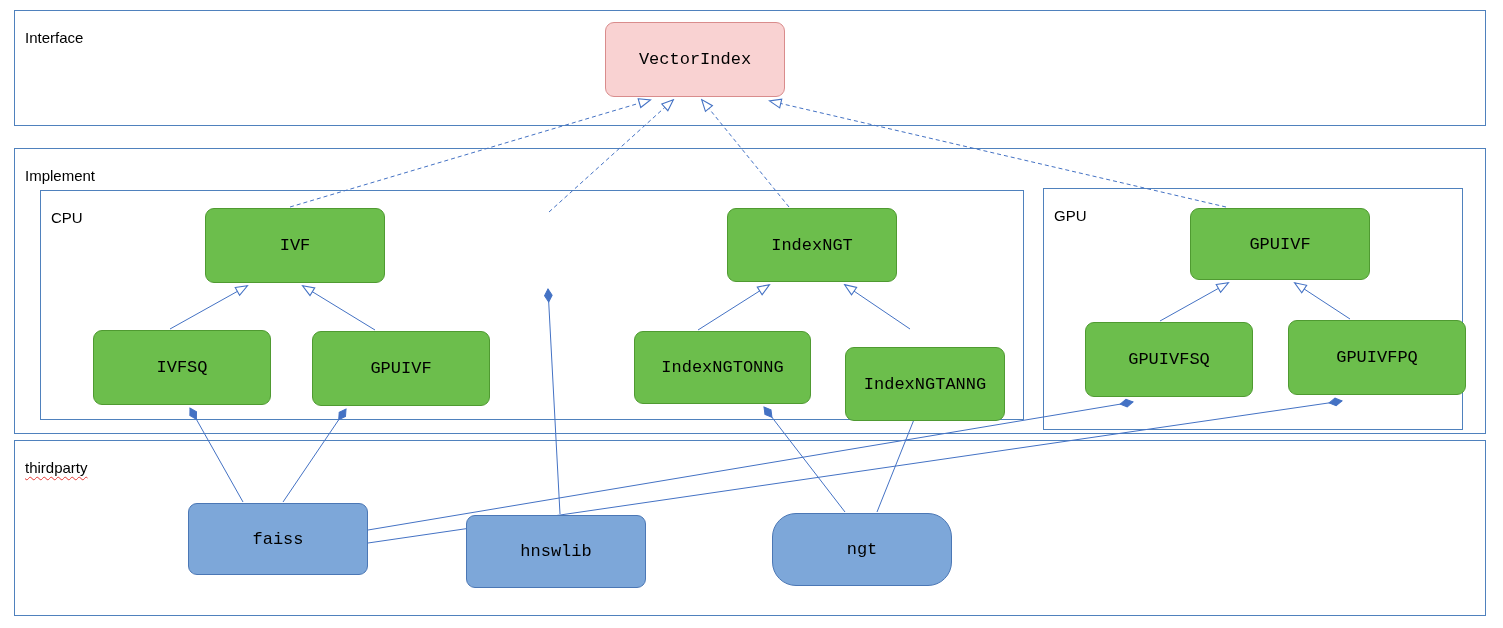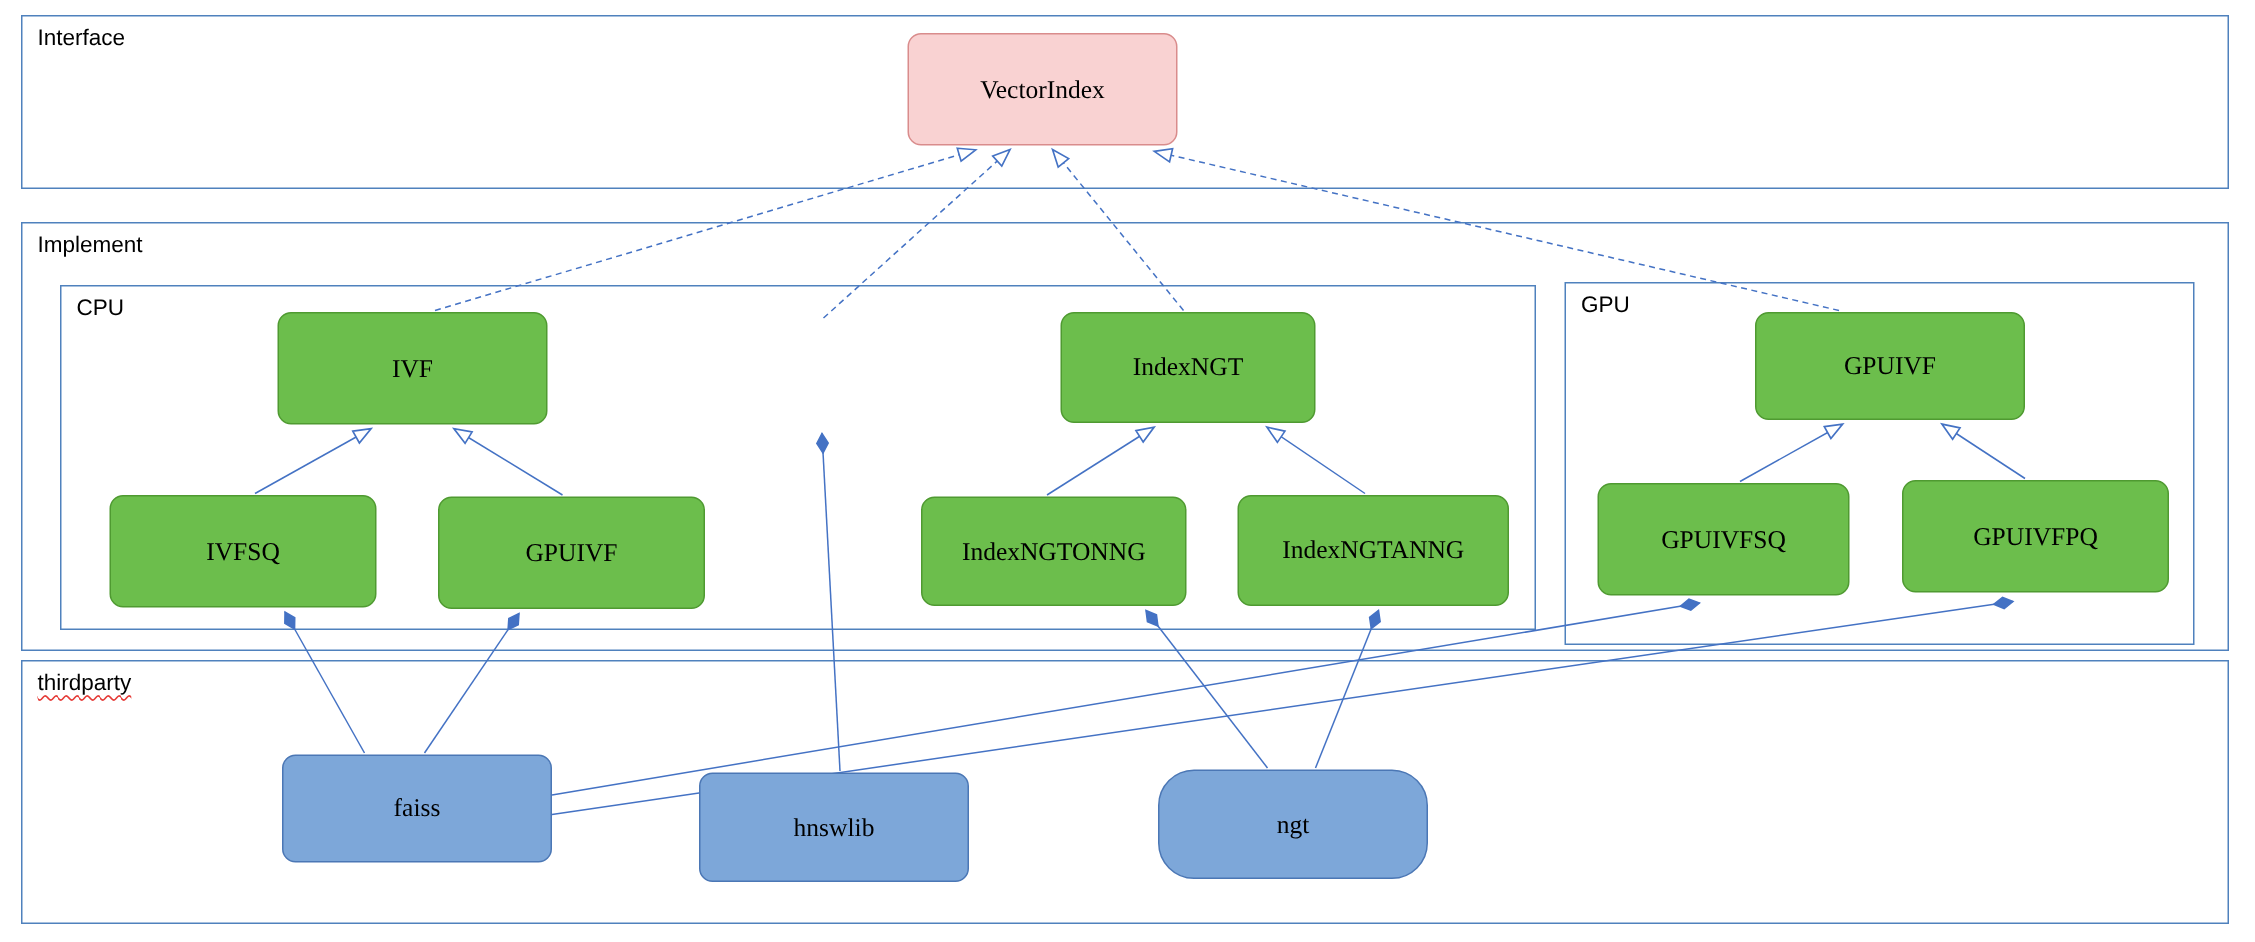--- a/index.html
+++ b/index.html
@@ -13,21 +13,21 @@
     overflow: hidden;
   }
   .container-box {
     position: absolute;
     border: 1px solid #4f81bd;
     background: transparent;
     z-index: 1;
   }
   .container-label {
     position: absolute;
-    top: 6px;
+    top: 18px;
     left: 10px;
     font-size: 15px;
     color: #000000;
     white-space: nowrap;
   }
   .squiggle {
     text-decoration: underline;
     text-decoration-style: wavy;
     text-decoration-color: #e53935;
     text-decoration-thickness: 1px;
@@ -41,28 +41,28 @@
     pointer-events: none;
   }
   .edges line { stroke: #4472c4; stroke-width: 1; }
   .edges line.dashed { stroke-dasharray: 4 3; }
   .node {
     position: absolute;
     display: flex;
     align-items: center;
     justify-content: center;
     border-radius: 9px;
-    font-family: Liberation Serif, serif;
+    font-family: Liberation Mono, monospace;
     font-size: 17px;
     color: #000000;
     text-align: center;
     z-index: 3;
   }
   .node.pink  { background: #f9d2d2; border: 1px solid #d98c8c; }
-  .node.green { background: #6cbe4c; border: 1px solid #4f9a31; }
+  .node.green { background: #6cbe4c; border: 1px solid #4f9a31; margin-left: 20px; }
   .node.blue  { background: #7da7d9; border: 1px solid #4b77b5; }
 </style>
 </head>
 <body>
 
 <div class="canvas">
 
   <div class="container-box" style="left:14px; top:10px; width:1472px; height:116px;">
     <span class="container-label">Interface</span>
   </div>
@@ -115,21 +115,21 @@
   </svg>
 
   <div class="node pink" style="left:605px; top:22px; width:180px; height:75px;">VectorIndex</div>
 
   <div class="node green" style="left:185px; top:208px; width:180px; height:75px;">IVF</div>
   <div class="node green" style="left:707px; top:208px; width:170px; height:74px;">IndexNGT</div>
 
   <div class="node green" style="left:73px; top:330px; width:178px; height:75px;">IVFSQ</div>
   <div class="node green" style="left:292px; top:331px; width:178px; height:75px;">GPUIVF</div>
   <div class="node green" style="left:614px; top:331px; width:177px; height:73px;">IndexNGTONNG</div>
-  <div class="node green" style="left:825px; top:330px; width:181px; height:74px;">IndexNGTANNG</div>
+  <div class="node green" style="left:825px; top:347px; width:160px; height:74px;">IndexNGTANNG</div>
 
   <div class="node green" style="left:1170px; top:208px; width:180px; height:72px;">GPUIVF</div>
   <div class="node green" style="left:1065px; top:322px; width:168px; height:75px;">GPUIVFSQ</div>
   <div class="node green" style="left:1268px; top:320px; width:178px; height:75px;">GPUIVFPQ</div>
 
   <div class="node blue" style="left:188px; top:503px; width:180px; height:72px;">faiss</div>
   <div class="node blue" style="left:466px; top:515px; width:180px; height:73px;">hnswlib</div>
   <div class="node blue" style="left:772px; top:513px; width:180px; height:73px;border-radius:24px;">ngt</div>
 
 </div>

